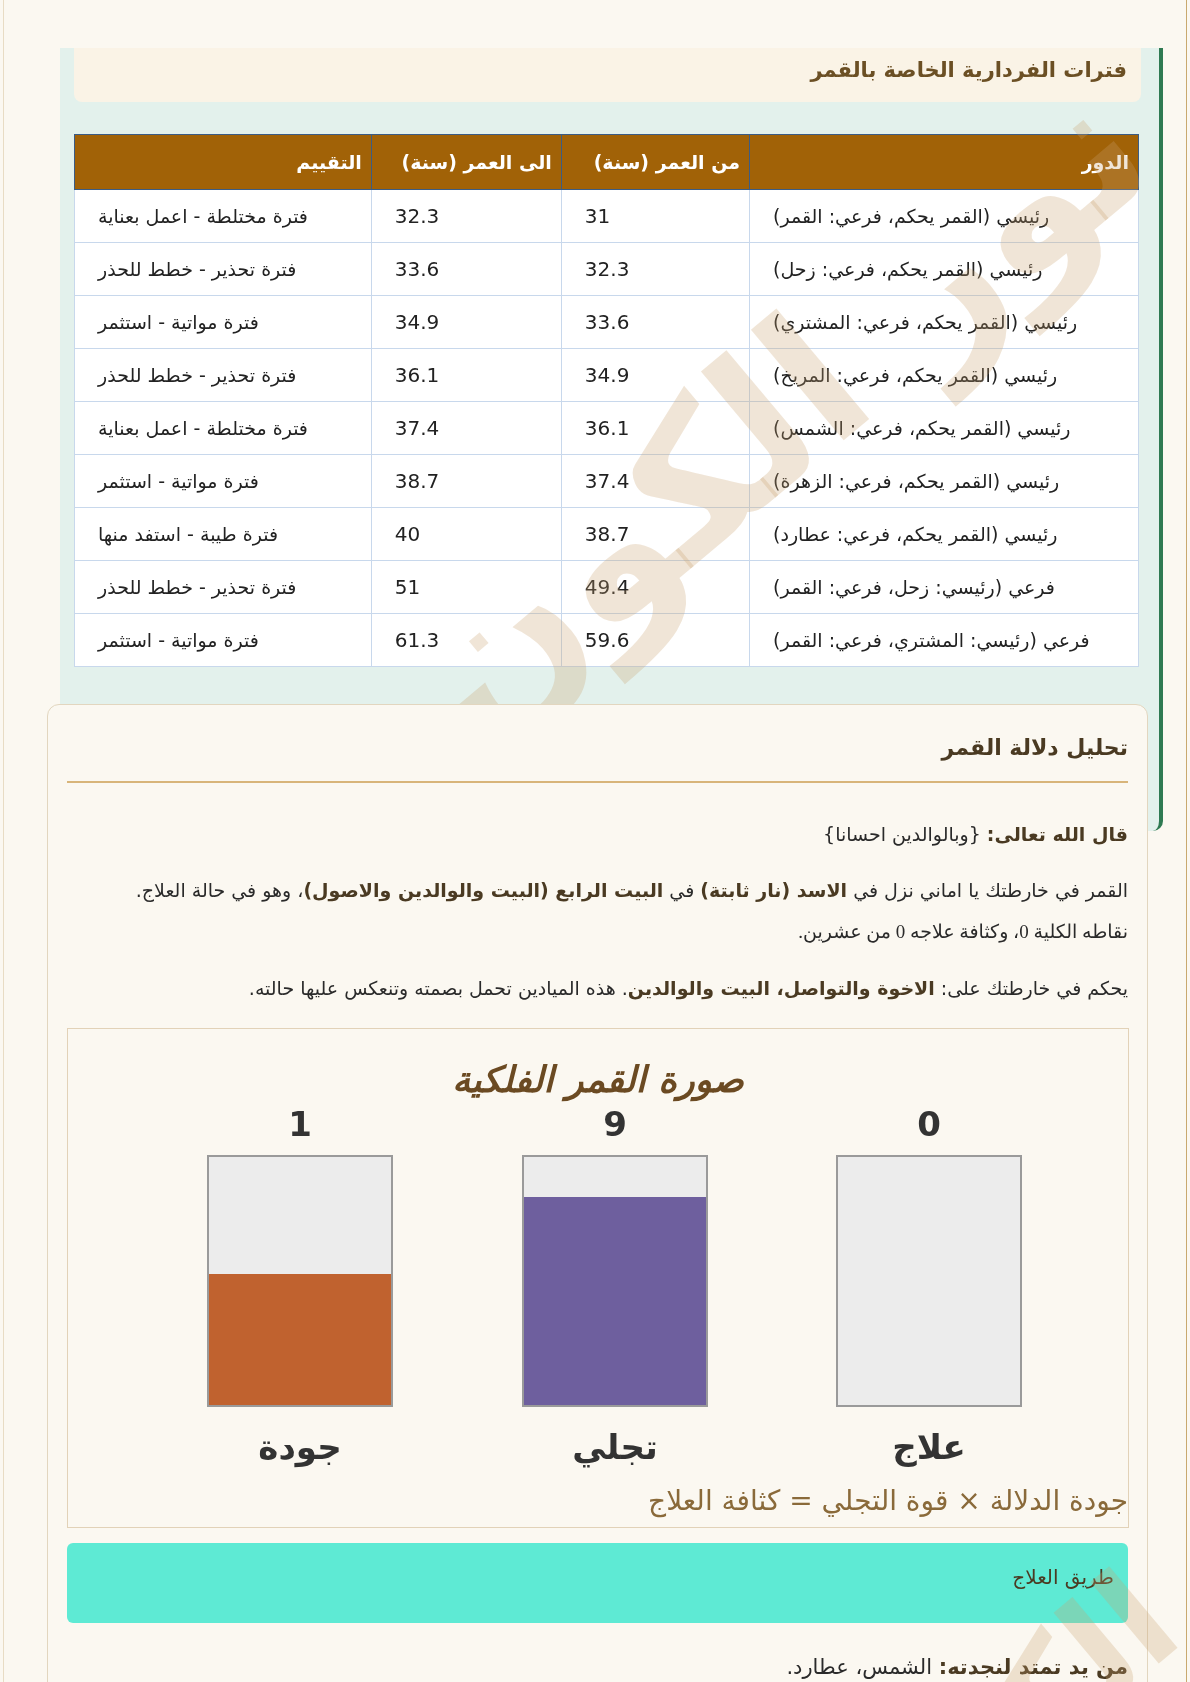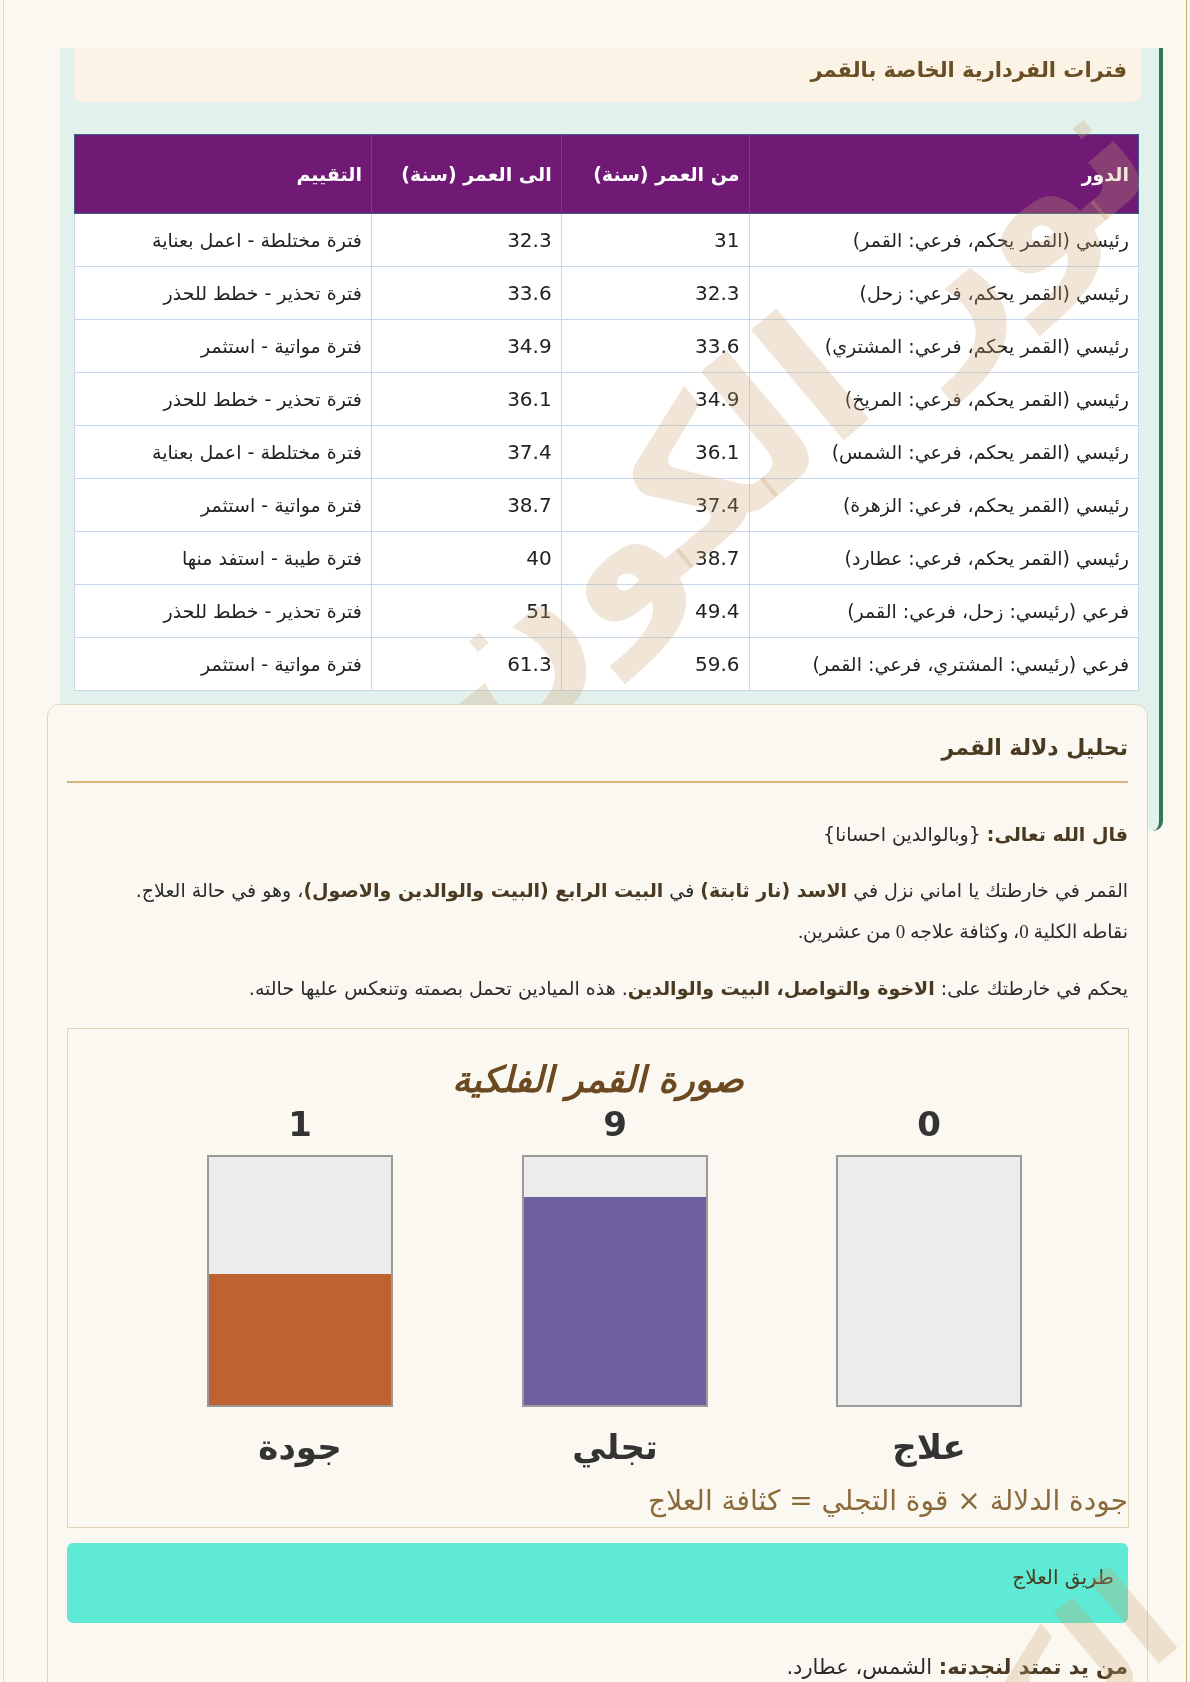--- a/index.html
+++ b/index.html
@@ -27,26 +27,26 @@
   .sec1-title {
     position:absolute; right:14px; top:10px;
     font-size:21px; font-weight:bold; color:#6b4f24;
   }
   table.periods {
     position:absolute; left:14px; top:86px; width:1065px;
     border-collapse:collapse; background:#ffffff; direction:rtl;
     font-size:19px;
   }
   table.periods th {
-    background:#701a75; color:#ffffff; font-weight:bold;
-    height:54px; padding:12px 9px; text-align:right;
+    background:#a16207; color:#ffffff; font-weight:bold;
+    height:54px; padding:0 9px; text-align:right;
     border:1px solid #3b5c85;
   }
   table.periods td {
-    height:52px; padding:0 9px; text-align:right;
+    height:52px; padding:0 23px; text-align:left;
     border:1px solid #c8d8ec; color:#222;
   }
   table.periods td.num { font-size:20px; }
   .col-role { width:394px; }
   .col-from { width:178px; }
   .col-to { width:180px; }
   .col-eval { width:295px; }
   .sec1-note {
     position:absolute; right:18px; top:636px;
     font-size:16px; color:#888; font-style:italic;

